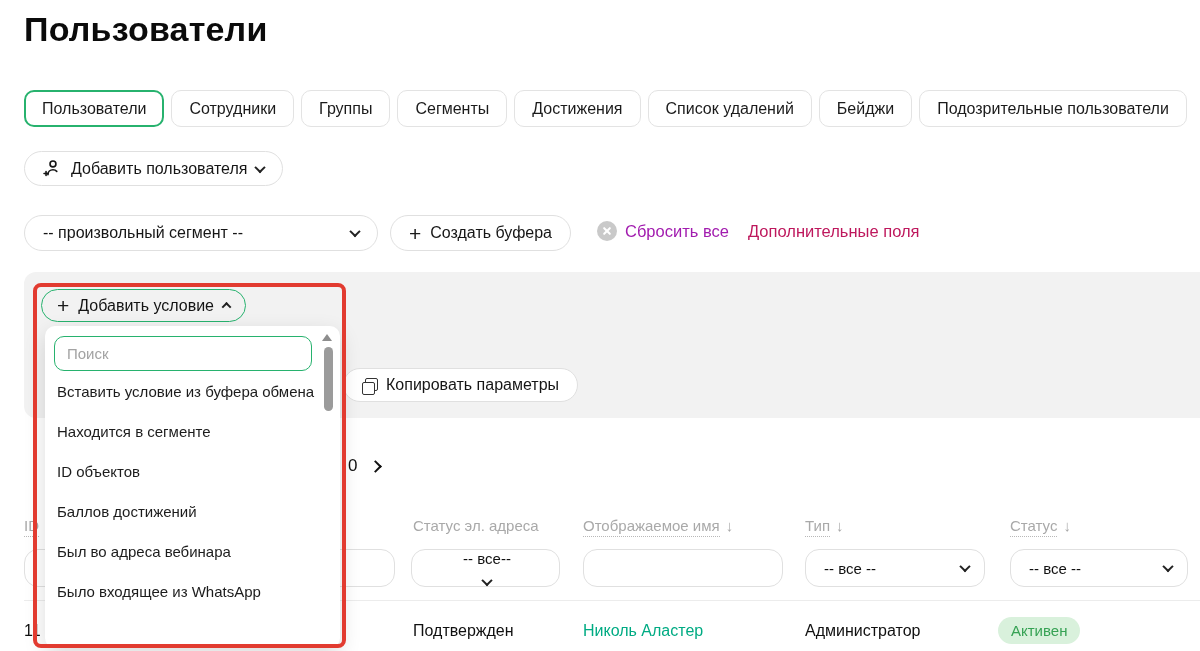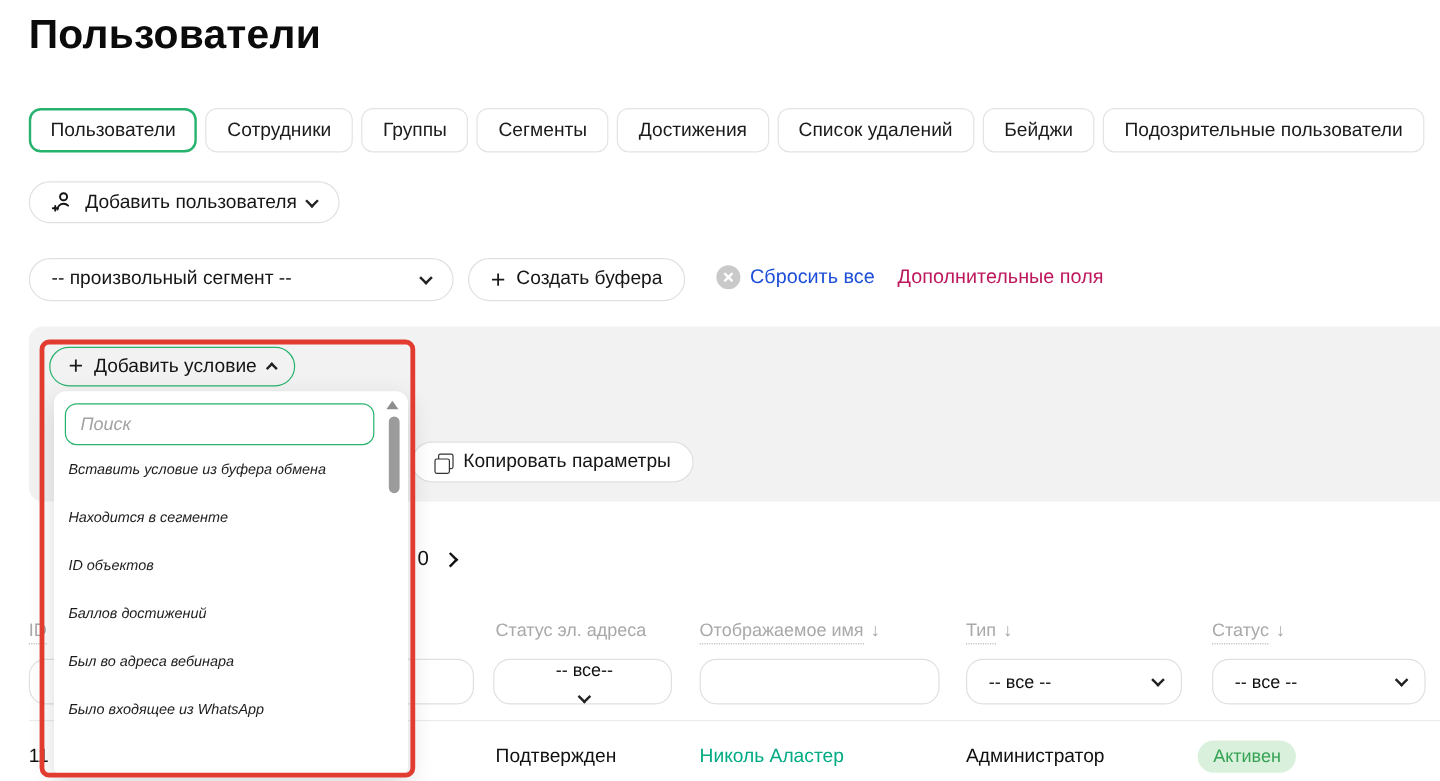--- a/index.html
+++ b/index.html
@@ -24,21 +24,21 @@
   .btn-create { position:absolute; left:390px; top:215px; }
 
   .chev { width:8px; height:8px; border-right:2px solid #222; border-bottom:2px solid #222; display:inline-block; flex:0 0 auto; }
   .chev.down { transform:rotate(45deg) translate(-1px,-1px); }
   .chev.up { transform:rotate(-135deg) translate(-1px,-1px); }
   .chev.right { transform:rotate(-45deg); }
 
   .plus { font-size:21px; font-weight:400; line-height:1; color:#1a1a1a; }
 
   
-  .reset-all { position:absolute; left:597px; top:221px; display:flex; align-items:center; gap:8px; color:#1d4ed8; font-size:16.5px; font-weight:500; }
+  .reset-all { position:absolute; left:597px; top:221px; display:flex; align-items:center; gap:8px; color:#a21caf; font-size:16.5px; font-weight:500; }
   .x-circle { width:20px; height:20px; border-radius:50%; background:#c9c9c9; position:relative; flex:0 0 auto; }
   .x-circle::before, .x-circle::after { content:""; position:absolute; left:9px; top:5px; width:2px; height:10px; background:#fff; border-radius:1px; }
   .x-circle::before { transform:rotate(45deg); }
   .x-circle::after { transform:rotate(-45deg); }
   .extra-fields { position:absolute; left:748px; top:222px; color:#be185d; font-size:16.5px; font-weight:500; cursor:pointer; }
 
   
   .filter-panel { position:absolute; left:24px; top:272px; width:1176px; height:146px; background:#f2f2f2; border-radius:12px 0 0 12px; }
   .btn-copy { position:absolute; left:343px; top:368px; height:34px; z-index:5; font-size:16px; }
   .copy-icon { position:relative; width:15px; height:15px; flex:0 0 auto; }
@@ -62,24 +62,24 @@
   .badge { position:absolute; left:998px; top:617px; background:#d9f1dc; color:#36a254; font-size:15px; padding:5px 13px; border-radius:15px; }
 
   
   .btn-condition { position:absolute; left:41px; top:289px; height:33px; display:flex; align-items:center; gap:9px;
                    border:1.5px solid #27b26e; border-radius:17px; padding:0 15px; font-size:16px; font-weight:500; color:#141414;
                    background:transparent; z-index:40; cursor:pointer; }
   .btn-condition .chev { width:7px; height:7px; }
   .dropdown { position:absolute; left:45px; top:326px; width:295px; height:322px; background:#fff; border-radius:10px;
               box-shadow:0 8px 22px rgba(0,0,0,.14); z-index:45; }
   .dd-search { position:absolute; left:9px; top:10px; width:258px; height:35px; border:1.5px solid #27b26e; border-radius:10px;
-               font-size:15px; padding:0 12px; color:#333; outline:none; font-family:inherit; background:#fff;font-style:italic; }
+               font-size:15px; padding:0 12px; color:#333; outline:none; font-family:inherit; background:#fff; }
   .dd-search::placeholder { color:#a3a3a3; }
   .dd-items { position:absolute; left:12px; top:54px; width:258px; display:flex; flex-direction:column; gap:17px; }
-  .dd-item { font-size:12px; line-height:23px; color:#1c1c1c; cursor:pointer;font-style:italic; }
+  .dd-item { font-size:15px; line-height:23px; color:#1c1c1c; cursor:pointer; }
   .sb-arrow { position:absolute; right:8px; top:8px; width:0; height:0; border-left:5px solid transparent; border-right:5px solid transparent; border-bottom:7px solid #8d8d8d; }
   .sb-thumb { position:absolute; right:7px; top:21px; width:9px; height:64px; border-radius:5px; background:#9b9b9b; cursor:pointer; }
 
   
   .annotation { position:absolute; left:33px; top:283px; width:313px; height:365px; border:4px solid #e23b30; border-radius:8px; z-index:50; pointer-events:none; }
 
   
   .person-icon { width:19px; height:19px; flex:0 0 auto; }
 </style>
 </head>

